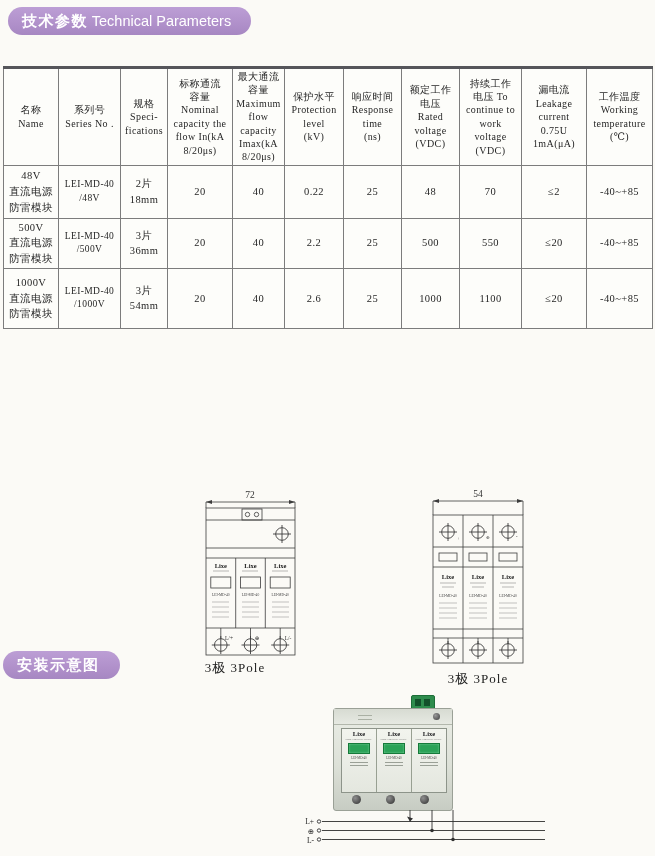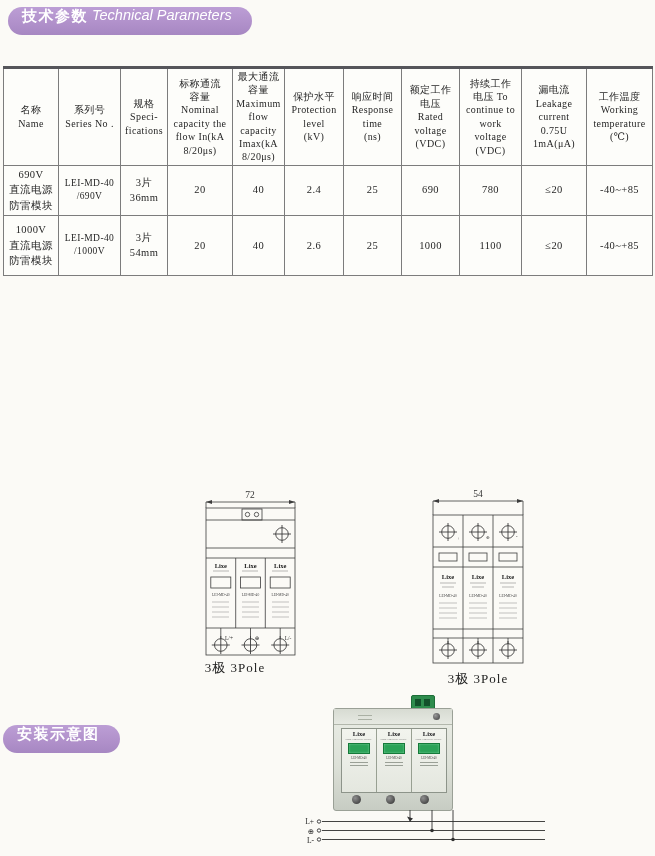--- a/index.html
+++ b/index.html
@@ -2,24 +2,24 @@
 <html><head>
 <meta charset="utf-8">
 <style>
   html,body{margin:0;padding:0;}
   .page{position:relative;width:655px;height:856px;background:#fbfaf6;
         font-family:"Liberation Serif","DejaVu Serif",serif;overflow:hidden;}
 
   
   .pill{position:absolute;height:28px;border-radius:14px;
         background:linear-gradient(180deg,#bc9ed5 0%,#b090ca 60%,#a687c2 100%);
-        color:#fff;display:flex;padding:0 20px 0 14px;}
+        color:#fff;display:flex;align-items:center;padding:0 20px 0 14px;}
   .pill .cn{font-family:"Liberation Sans","DejaVu Sans",sans-serif;font-weight:bold;
             font-size:15px;letter-spacing:1.5px;white-space:pre;}
-  .pill .en{font-family:"Liberation Sans","DejaVu Sans",sans-serif;font-size:14.5px;white-space:pre;font-style:italic;}
+  .pill .en{font-family:"Liberation Sans","DejaVu Sans",sans-serif;font-size:14.5px;white-space:pre;}
   .pill.mono .en{font-family:"DejaVu Sans Mono","Liberation Mono",monospace;
                  font-weight:bold;font-size:13px;letter-spacing:0;}
 
   
   #params-table{position:absolute;left:3px;top:66px;width:649px;
      border-collapse:collapse;table-layout:fixed;background:#fdfdfa;
      border:1px solid #7c7c7c;border-top:3px solid #55555a;}
   #params-table th,#params-table td{border:1px solid #7c7c7c;text-align:center;
      vertical-align:middle;white-space:pre-line;padding:1px;overflow:hidden;
      letter-spacing:0.4px;color:#262626;}
@@ -137,34 +137,51 @@
       <th>漏电流
 Leakage
 current
 0.75U
 1mA(μA)</th>
       <th>工作温度
 Working
 temperature
 (℃)</th>
     </tr>
-    <tr style="height:50px">
-      <td>690V
+    <tr style="height:53px">
+      <td>48V
 直流电源
 防雷模块</td>
       <td class="series">LEI-MD-40
-/690V</td>
+/48V</td>
+      <td>2片
+18mm</td>
+      <td>20</td>
+      <td>40</td>
+      <td>0.22</td>
+      <td>25</td>
+      <td>48</td>
+      <td>70</td>
+      <td>≤2</td>
+      <td>-40~+85</td>
+    </tr>
+    <tr style="height:50px">
+      <td>500V
+直流电源
+防雷模块</td>
+      <td class="series">LEI-MD-40
+/500V</td>
       <td>3片
 36mm</td>
       <td>20</td>
       <td>40</td>
-      <td>2.4</td>
+      <td>2.2</td>
       <td>25</td>
-      <td>690</td>
-      <td>780</td>
+      <td>500</td>
+      <td>550</td>
       <td>≤20</td>
       <td>-40~+85</td>
     </tr>
     <tr style="height:60px">
       <td>1000V
 直流电源
 防雷模块</td>
       <td class="series">LEI-MD-40
 /1000V</td>
       <td>3片
@@ -317,21 +334,21 @@
       <line x1="24" y1="152" x2="24" y2="158"></line>
         <line x1="54" y1="152" x2="54" y2="158"></line>
         <line x1="84" y1="152" x2="84" y2="158"></line>
       <use href="#screwL" x="24" y="164"></use>
       <use href="#screwL" x="54" y="164"></use>
       <use href="#screwL" x="84" y="164"></use>
     </svg>
   </div>
   <div class="dcaption" style="left:424px;top:670px;width:108px;">3极 3Pole</div>
 
-  <div class="pill mono" style="left:3px;top:725px;">
+  <div class="pill mono" style="left:3px;top:651px;">
     <span class="cn">安装示意图</span>
   </div>
 
   <div class="device">
     <div class="dev-terminal">
       <div class="slot s1"></div>
         <div class="slot s2"></div>
     </div>
     <div class="dev-body">
       <div class="dev-cap">

